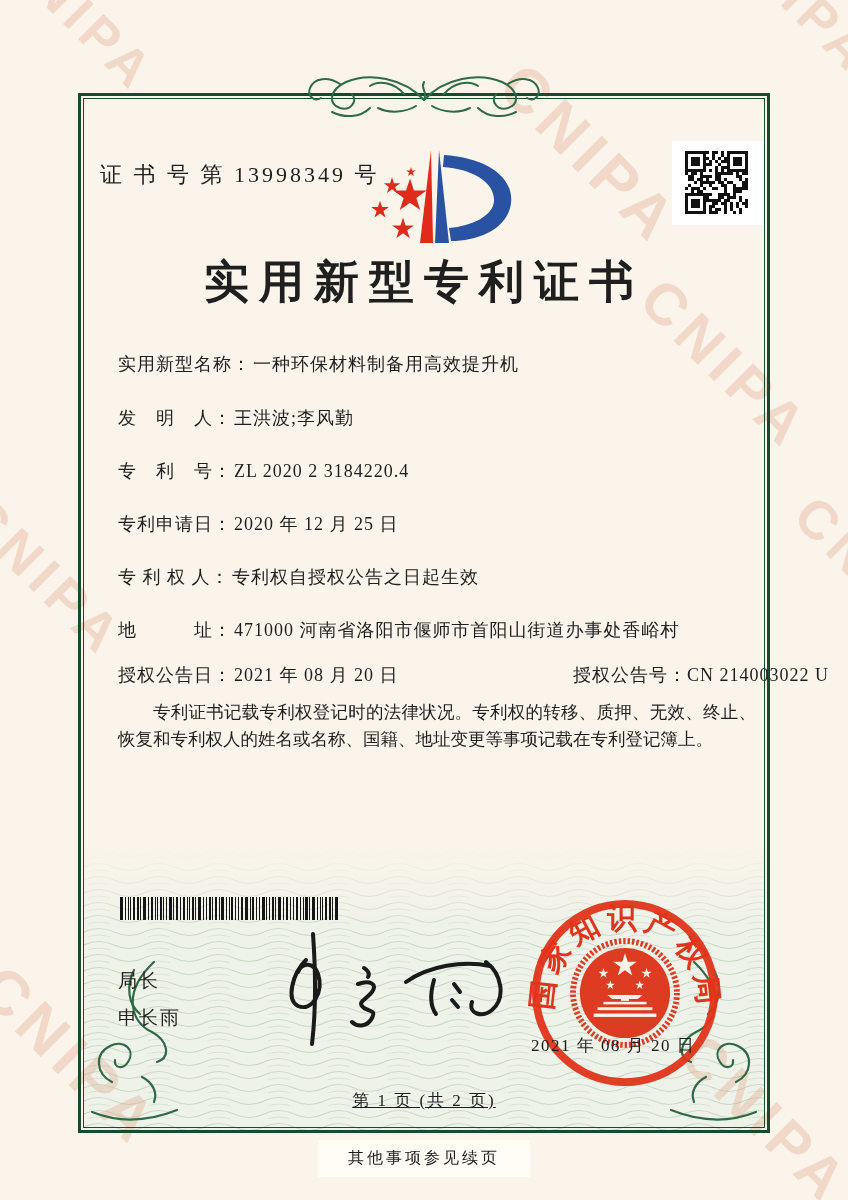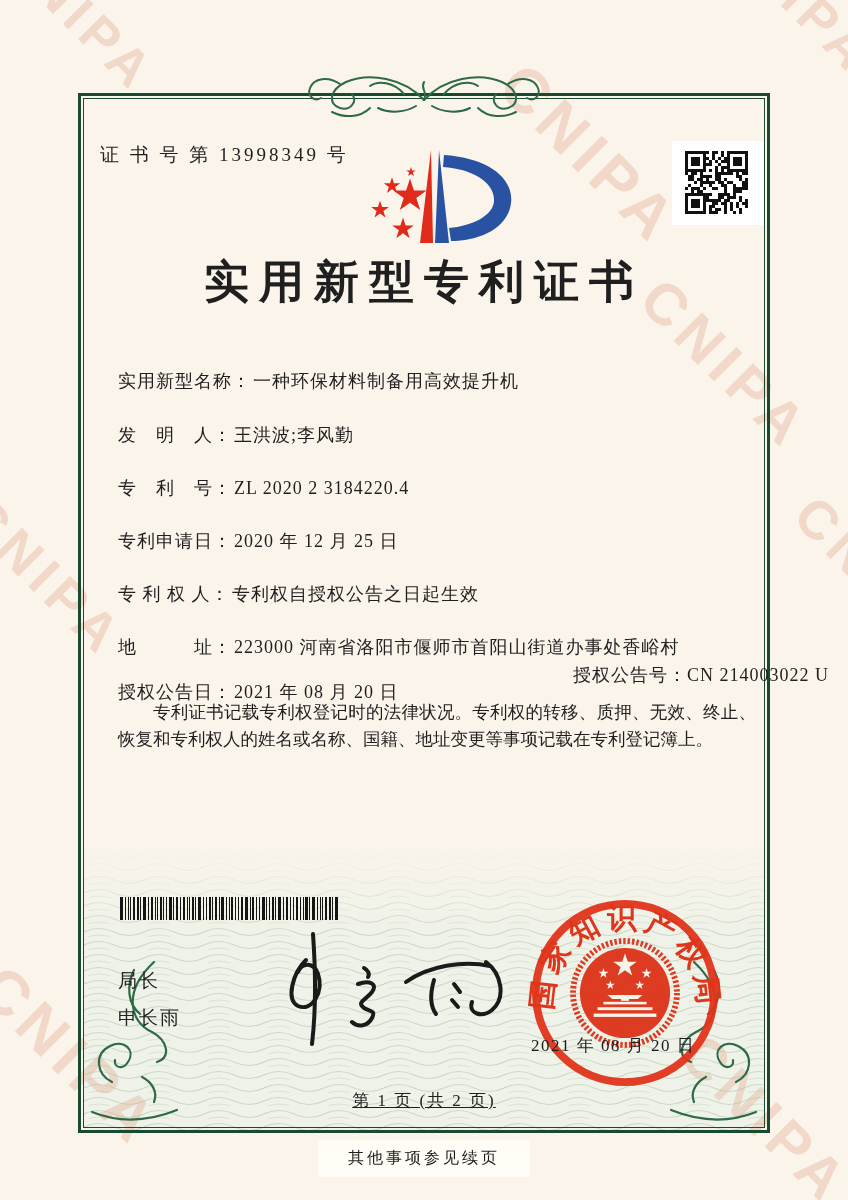--- a/index.html
+++ b/index.html
@@ -28,39 +28,39 @@
     position:absolute; left:78px; top:93px; width:686px; height:1034px;
     border:3px solid #19492e; z-index:2; pointer-events:none;
   }
   .frame-inner{
     position:absolute; left:2px; top:2px; right:2px; bottom:2px;
     border:1px solid #19492e;
   }
   .ornament{position:absolute; z-index:3; pointer-events:none;}
   
   .cert-no{
-    position:absolute; left:100px; top:142px; z-index:4;
-    font-size:19px; letter-spacing:3px;text-align:center;
+    position:absolute; left:100px; top:160px; z-index:4;
+    font-size:22px; letter-spacing:3px;text-align:center;
   }
   .qr-box{
     position:absolute; left:672px; top:141px; width:92px; height:84px;
     background:#fff; z-index:4;
   }
   .qr-box svg{position:absolute; left:13px; top:10px;}
   .logo{position:absolute; left:348px; top:130px; z-index:4;}
   .title{
     position:absolute; left:0; top:252px; width:100%; text-align:center; z-index:4;
     font-size:45px; font-weight:bold; letter-spacing:10px;
   }
   
   .field{
     position:absolute; left:118px; z-index:4; font-size:18px;
     white-space:nowrap; letter-spacing:1px;
   }
-  .field .lbl{display:inline-block; min-width:112px;margin-top:17px;}
+  .field .lbl{display:inline-block; min-width:112px;}
   .field .val{display:inline-block; margin-left:2px;}
   .grant-no{position:absolute; left:455px; top:0;}
   
   .body-text{
     position:absolute; left:118px; top:699px; width:638px; z-index:4;
     font-size:17.5px; line-height:27px; text-align:justify;
   }
   .body-text p{margin:0; text-indent:2em; font-style:normal;}
   
   .barcode{
@@ -438,21 +438,21 @@
   <div class="field" style="top:459px;">
     <span class="lbl">专　利　号：</span><span class="val">ZL 2020 2 3184220.4</span>
   </div>
   <div class="field" style="top:512px;">
     <span class="lbl">专利申请日：</span><span class="val">2020 年 12 月 25 日</span>
   </div>
   <div class="field" style="top:565px;">
     <span class="lbl">专 利 权 人：</span><span class="val">专利权自授权公告之日起生效</span>
   </div>
   <div class="field" style="top:618px;">
-    <span class="lbl">地　　　址：</span><span class="val">223000  河南省洛阳市偃师市首阳山街道办事处香峪村</span>
+    <span class="lbl">地　　　址：</span><span class="val">471000  河南省洛阳市偃师市首阳山街道办事处香峪村</span>
   </div>
   <div class="field" style="top:663px; width:638px;">
     <span class="lbl">授权公告日：</span><span class="val">2021 年 08 月 20 日</span>
     <span class="grant-no">
       <span>授权公告号：</span><span>CN 214003022 U</span>
     </span>
   </div>
 
   <div class="body-text">
     <p>专利证书记载专利权登记时的法律状况。专利权的转移、质押、无效、终止、恢复和专利权人的姓名或名称、国籍、地址变更等事项记载在专利登记簿上。</p>

